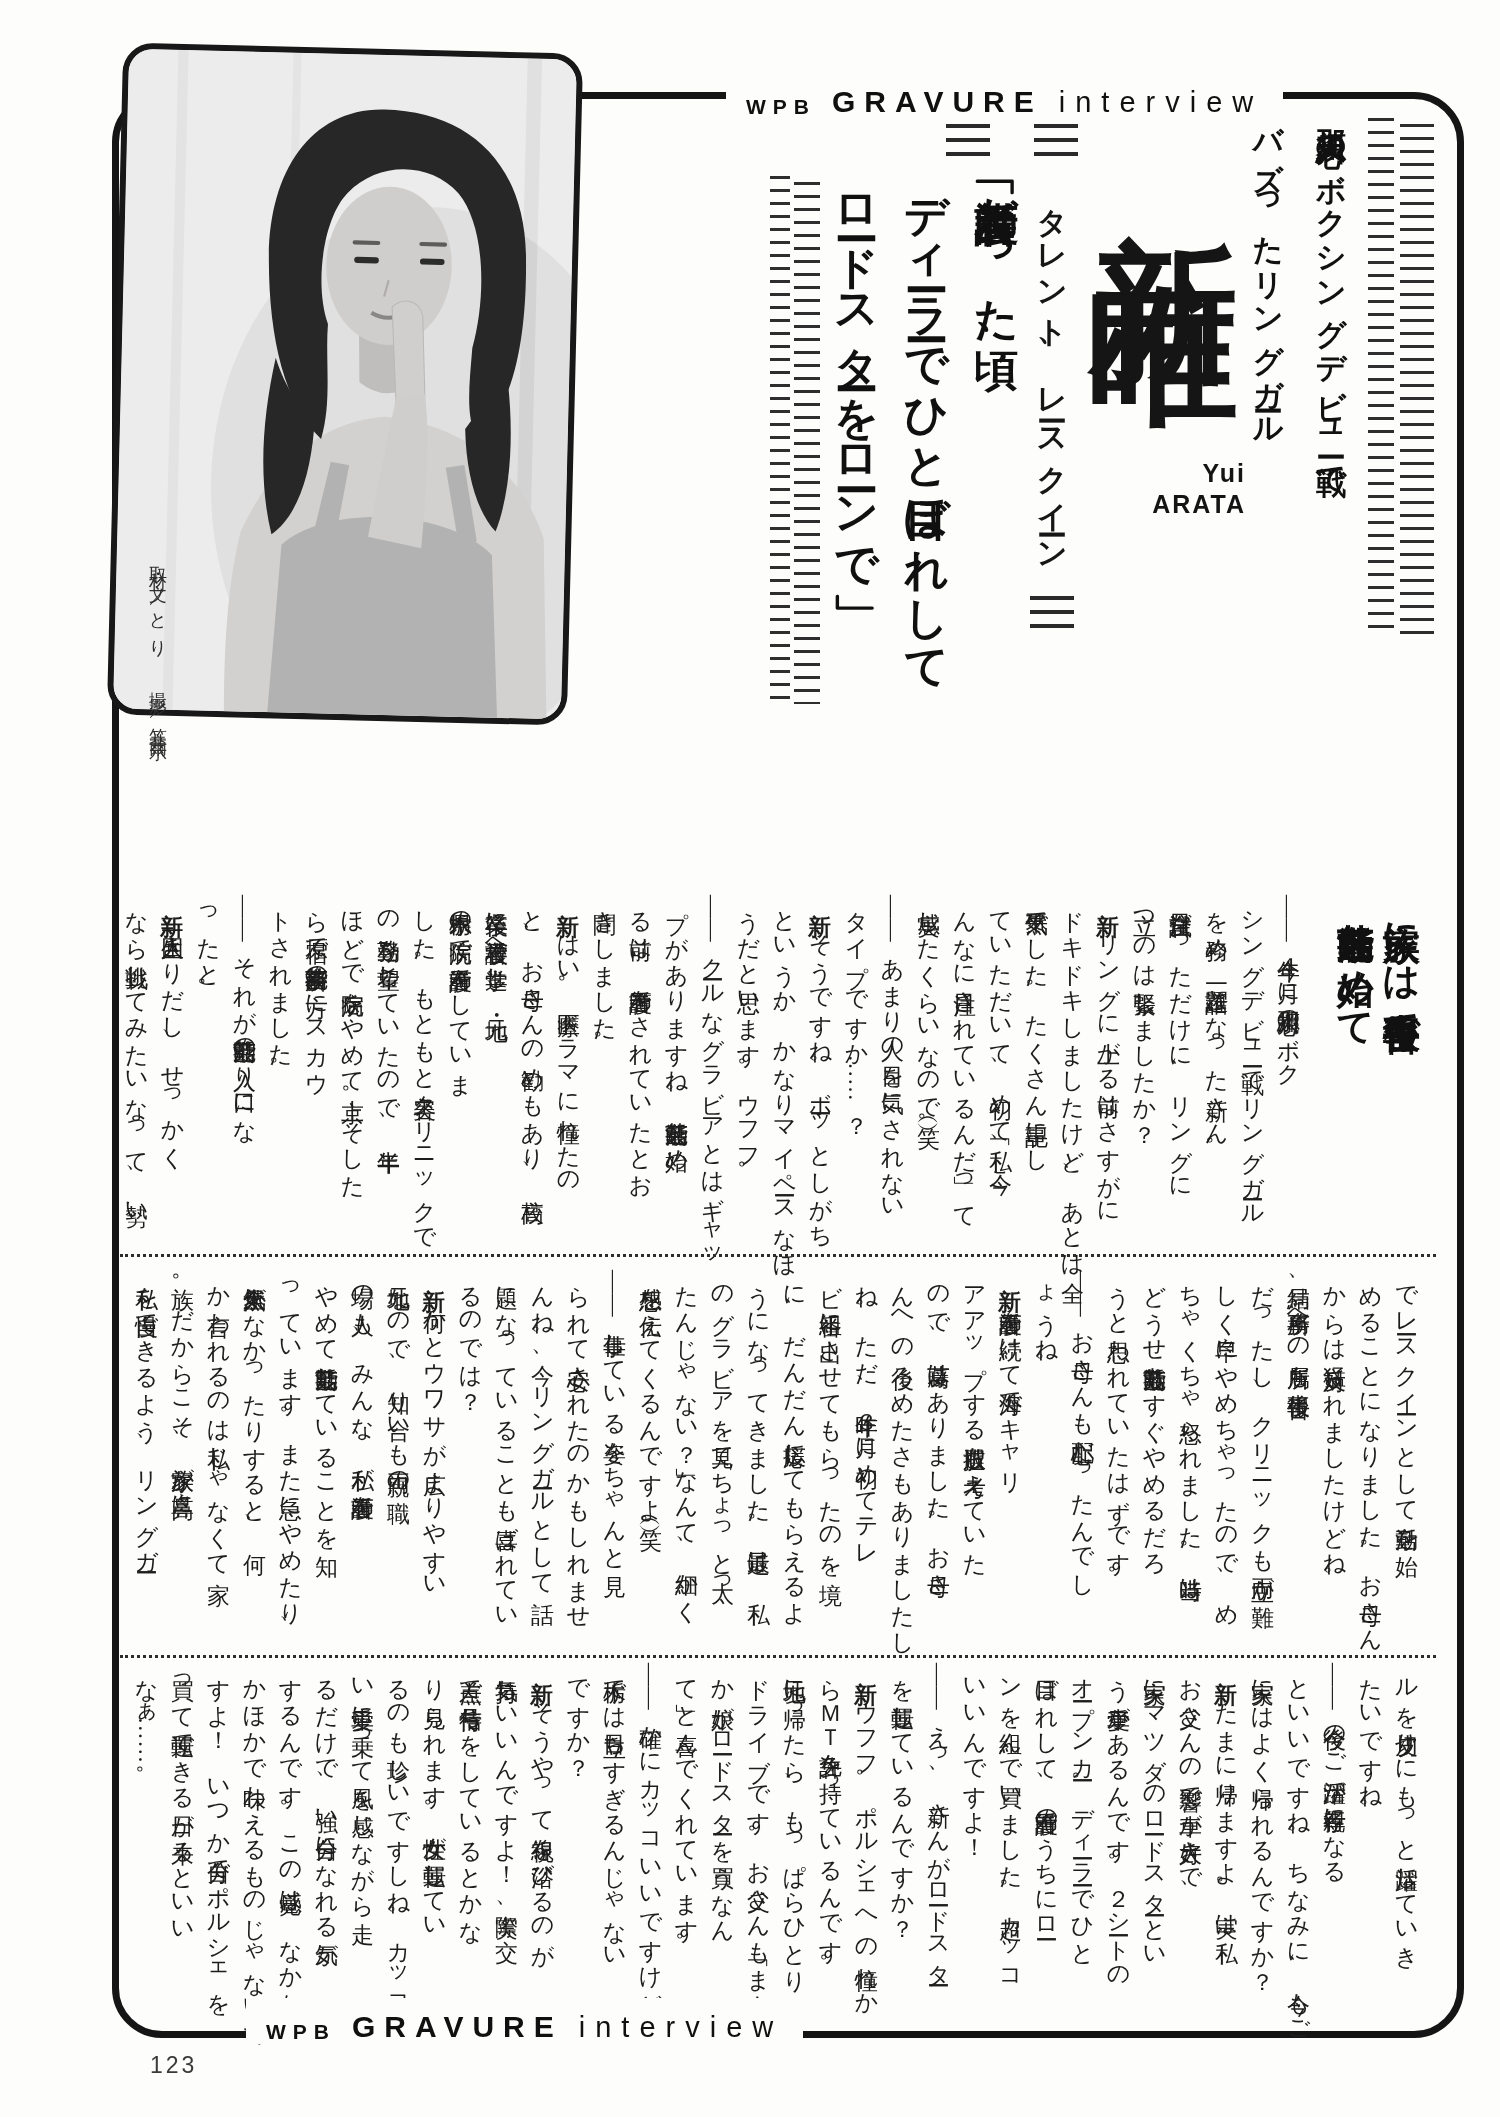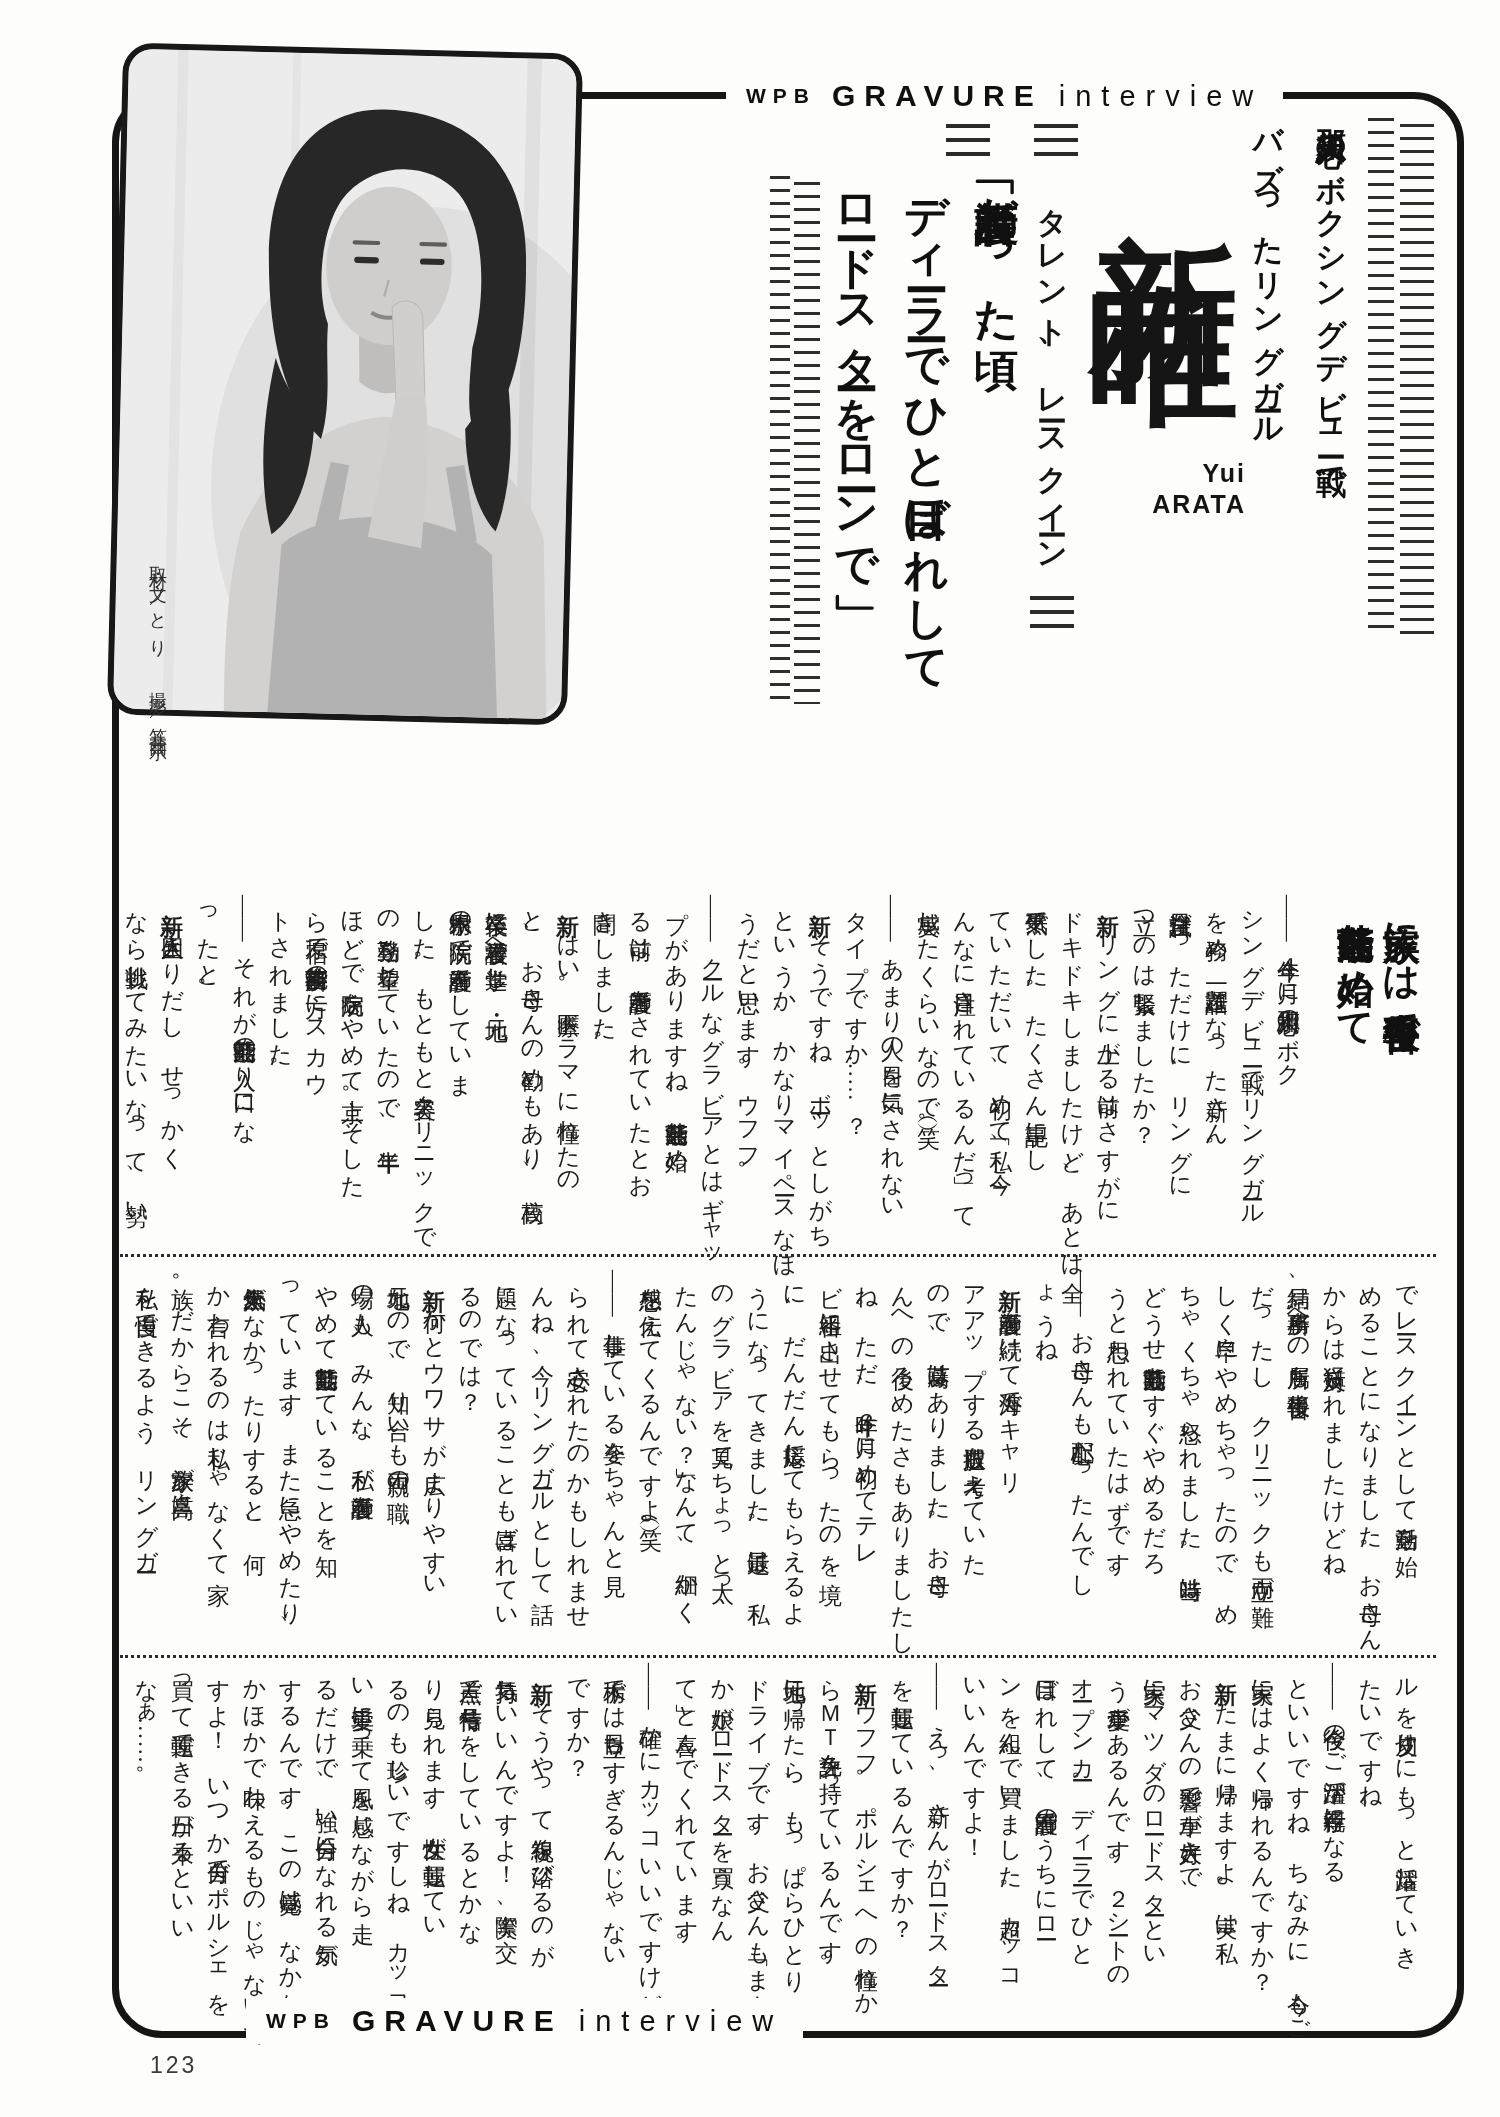--- a/index.html
+++ b/index.html
@@ -11,21 +11,21 @@
   .vtext{writing-mode:vertical-rl;text-orientation:mixed}
 
   
   .page-frame{
     position:absolute;left:112px;top:92px;width:1338px;height:1932px;
     border:7px solid #151515;border-radius:50px;background:transparent;
   }
 
   
   .brand{
-    position:absolute;display:flex;align-items:center;gap:16px;
+    position:absolute;display:flex;align-items:flex-end;gap:16px;
     background:#fdfdfb;padding:0 20px;height:46px;color:#101010;
     font-family:"Liberation Sans","DejaVu Sans",sans-serif;
   }
   .brand .b-wpb{font-size:21px;font-weight:700;letter-spacing:7px}
   .brand .b-grav{font-size:30px;font-weight:700;letter-spacing:9px}
   .brand .b-int{font-size:29px;font-weight:400;letter-spacing:10px}
   #brand-top{left:726px;top:73px}
   #brand-bottom{left:246px;top:1998px}
 
   .page-number{

